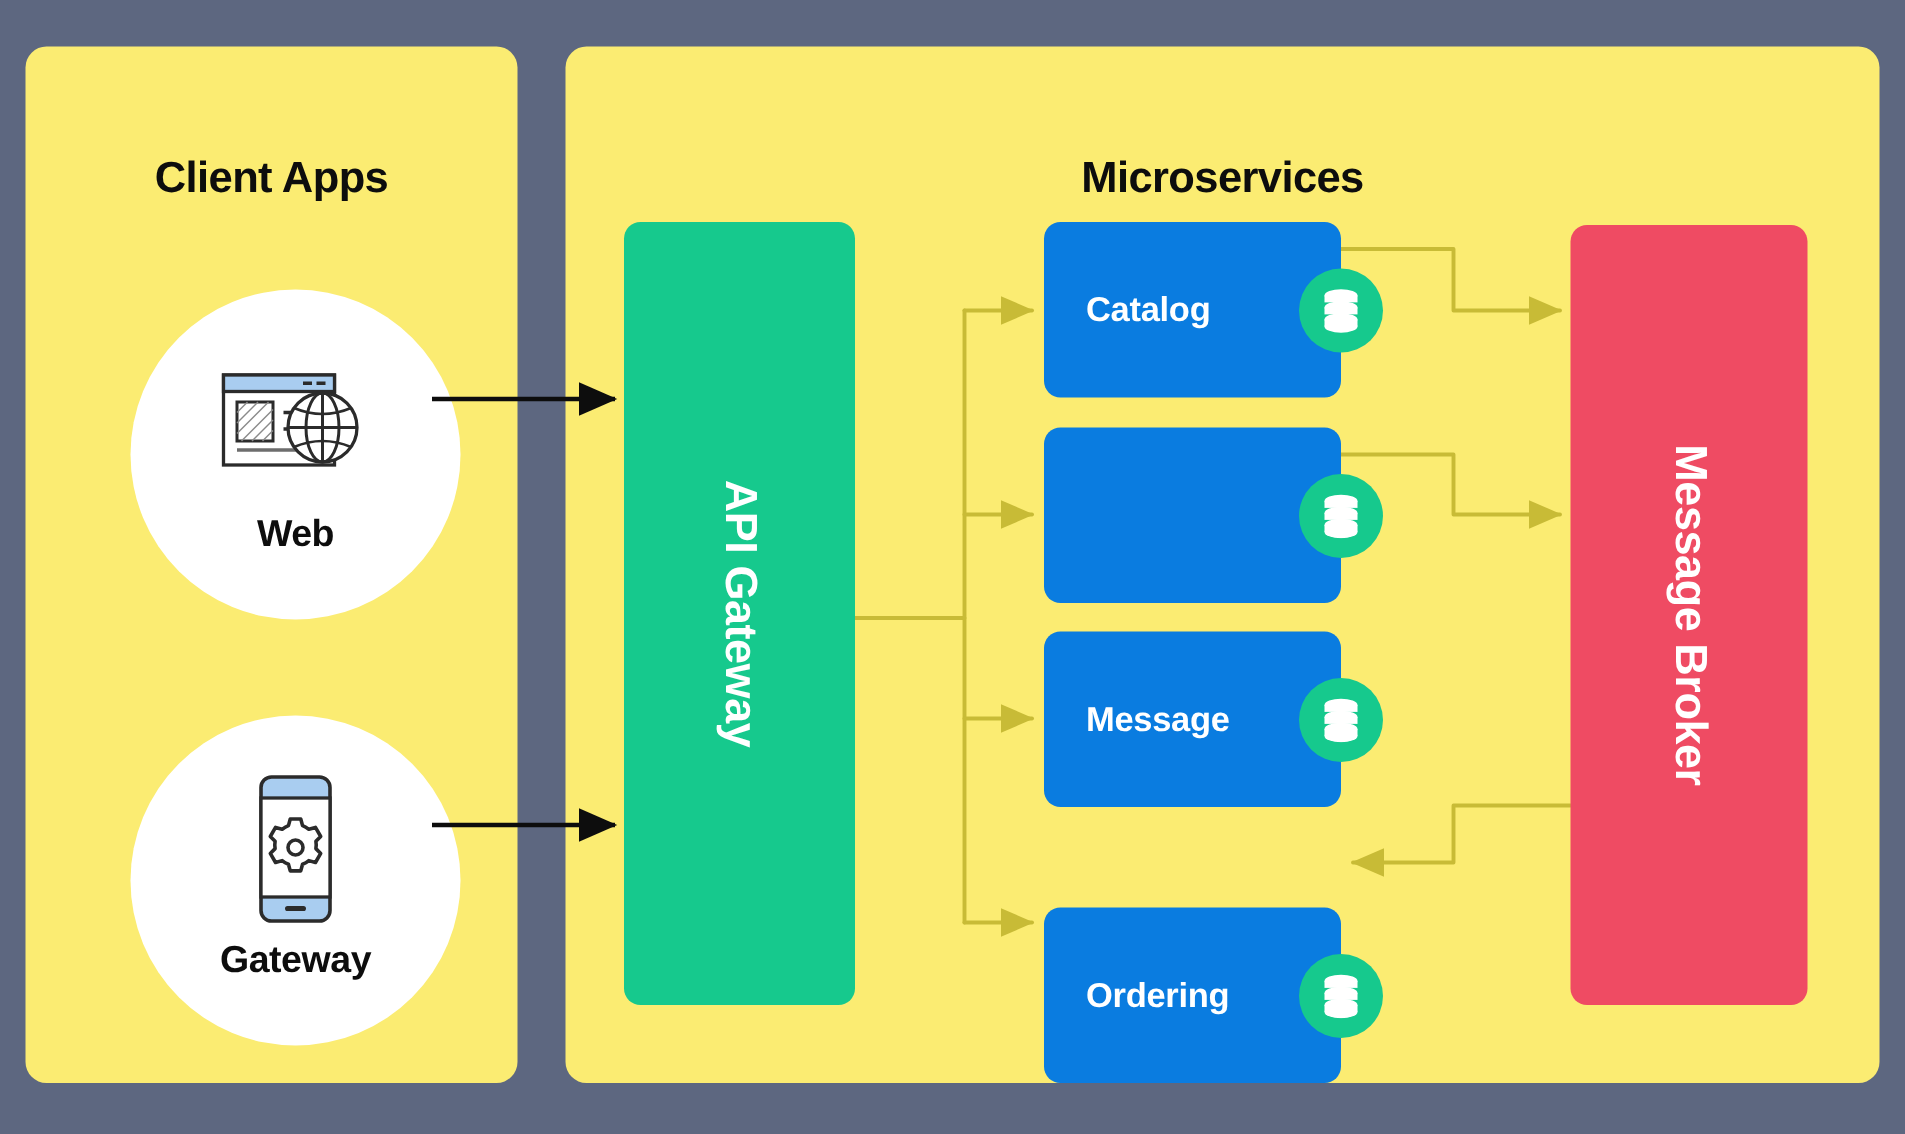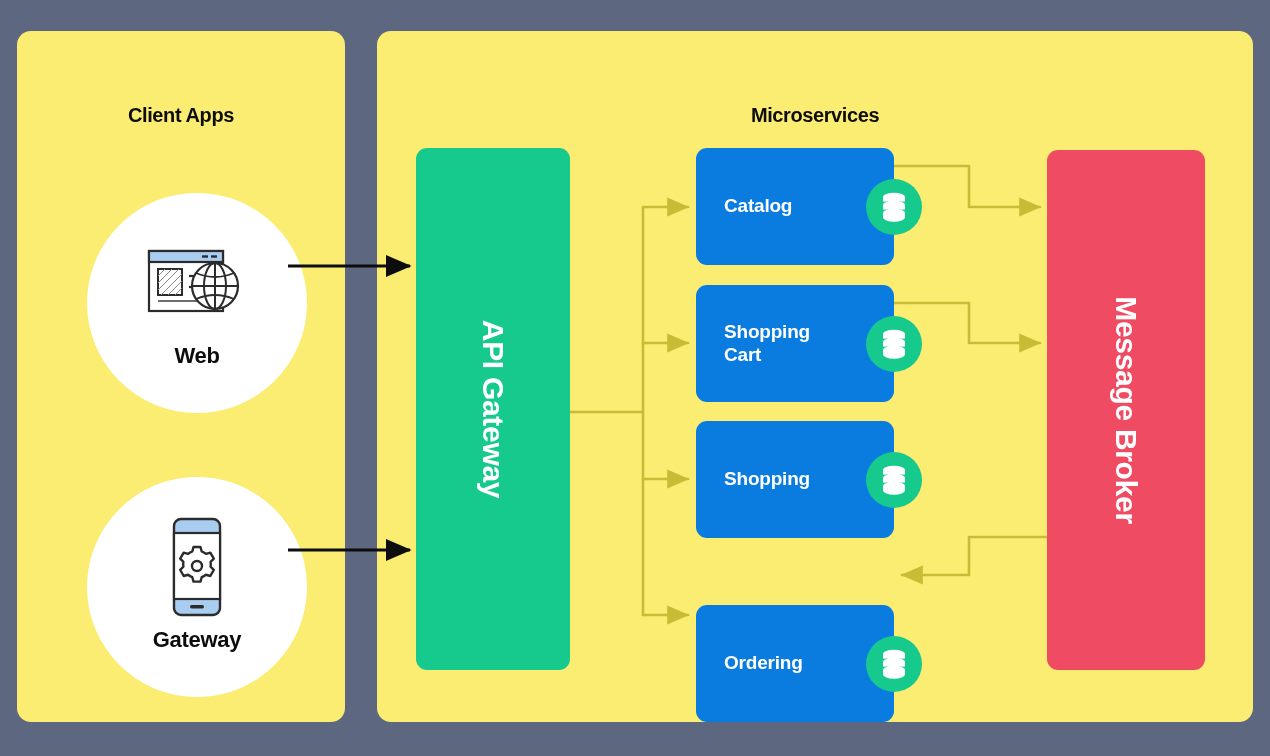--- a/index.html
+++ b/index.html
@@ -34,21 +34,21 @@
   }
   #panel-services {
     left: 377px; top: 31px;
     width: 876px; height: 691px;
   }
   .panel-title {
     position: absolute;
     top: 74px;
     left: 0; right: 0;
     text-align: center;
-    font-size: 20px;
+    font-size: 29px;
     font-weight: bold;
     color: #0d0d0d;
     letter-spacing: -0.4px;
     line-height: 1;
   }
 
   
   .client-node {
     position: absolute;
     width: 220px; height: 220px;
@@ -60,21 +60,21 @@
     justify-content: center;
   }
   #client-web   { left: 70px;  top: 162px; }
   #client-mobile{ left: 70px;  top: 446px; }
   .client-icon {
     width: 104px; height: 92px;
     display: flex; align-items: center; justify-content: center;
   }
   .client-label {
     margin-top: 14px;
-    font-size: 22px;
+    font-size: 25px;
     font-weight: bold;
     color: #0d0d0d;
     letter-spacing: -0.3px;
   }
 
   
   .node-box {
     position: absolute;
     border-radius: 11px;
     box-sizing: border-box;
@@ -111,21 +111,21 @@
     align-items: center;
   }
   #service-catalog  { top: 148px; }
   #service-cart     { top: 285px; }
   #service-discount { top: 421px; }
   #service-ordering { top: 557px; margin-top: 48px; }
 
   .service-label {
     padding-left: 28px;
     padding-right: 52px;
-    font-size: 19px;
+    font-size: 23px;
     font-weight: bold;
     color: #ffffff;
     line-height: 1.18;
     letter-spacing: -0.2px;
   }
 
   .db-badge {
     position: absolute;
     right: -28px;
     top: 50%;
@@ -250,36 +250,35 @@
         <ellipse cx="13" cy="21" rx="11" ry="4.2" fill="#ffffff"></ellipse>
         <rect x="2" y="5" width="22" height="4.6" fill="#ffffff"></rect>
         <rect x="2" y="13" width="22" height="4.6" fill="#ffffff"></rect>
         <rect x="2" y="21" width="22" height="4.6" fill="#ffffff"></rect>
         <ellipse cx="13" cy="25.6" rx="11" ry="4.2" fill="#ffffff"></ellipse>
       </svg>
     </div>
   </div>
 
   <div class="service-box" id="service-cart">
-    <div class="service-label">Shopping Cart</div>
     <div class="db-badge">
       <svg width="26" height="30" viewBox="0 0 26 30">
         <ellipse cx="13" cy="5" rx="11" ry="4.2" fill="#ffffff"></ellipse>
         <ellipse cx="13" cy="13" rx="11" ry="4.2" fill="#ffffff"></ellipse>
         <ellipse cx="13" cy="21" rx="11" ry="4.2" fill="#ffffff"></ellipse>
         <rect x="2" y="5" width="22" height="4.6" fill="#ffffff"></rect>
         <rect x="2" y="13" width="22" height="4.6" fill="#ffffff"></rect>
         <rect x="2" y="21" width="22" height="4.6" fill="#ffffff"></rect>
         <ellipse cx="13" cy="25.6" rx="11" ry="4.2" fill="#ffffff"></ellipse>
       </svg>
     </div>
   </div>
 
   <div class="service-box" id="service-discount">
-    <div class="service-label">Shopping</div>
+    <div class="service-label">Message</div>
     <div class="db-badge">
       <svg width="26" height="30" viewBox="0 0 26 30">
         <ellipse cx="13" cy="5" rx="11" ry="4.2" fill="#ffffff"></ellipse>
         <ellipse cx="13" cy="13" rx="11" ry="4.2" fill="#ffffff"></ellipse>
         <ellipse cx="13" cy="21" rx="11" ry="4.2" fill="#ffffff"></ellipse>
         <rect x="2" y="5" width="22" height="4.6" fill="#ffffff"></rect>
         <rect x="2" y="13" width="22" height="4.6" fill="#ffffff"></rect>
         <rect x="2" y="21" width="22" height="4.6" fill="#ffffff"></rect>
         <ellipse cx="13" cy="25.6" rx="11" ry="4.2" fill="#ffffff"></ellipse>
       </svg>

